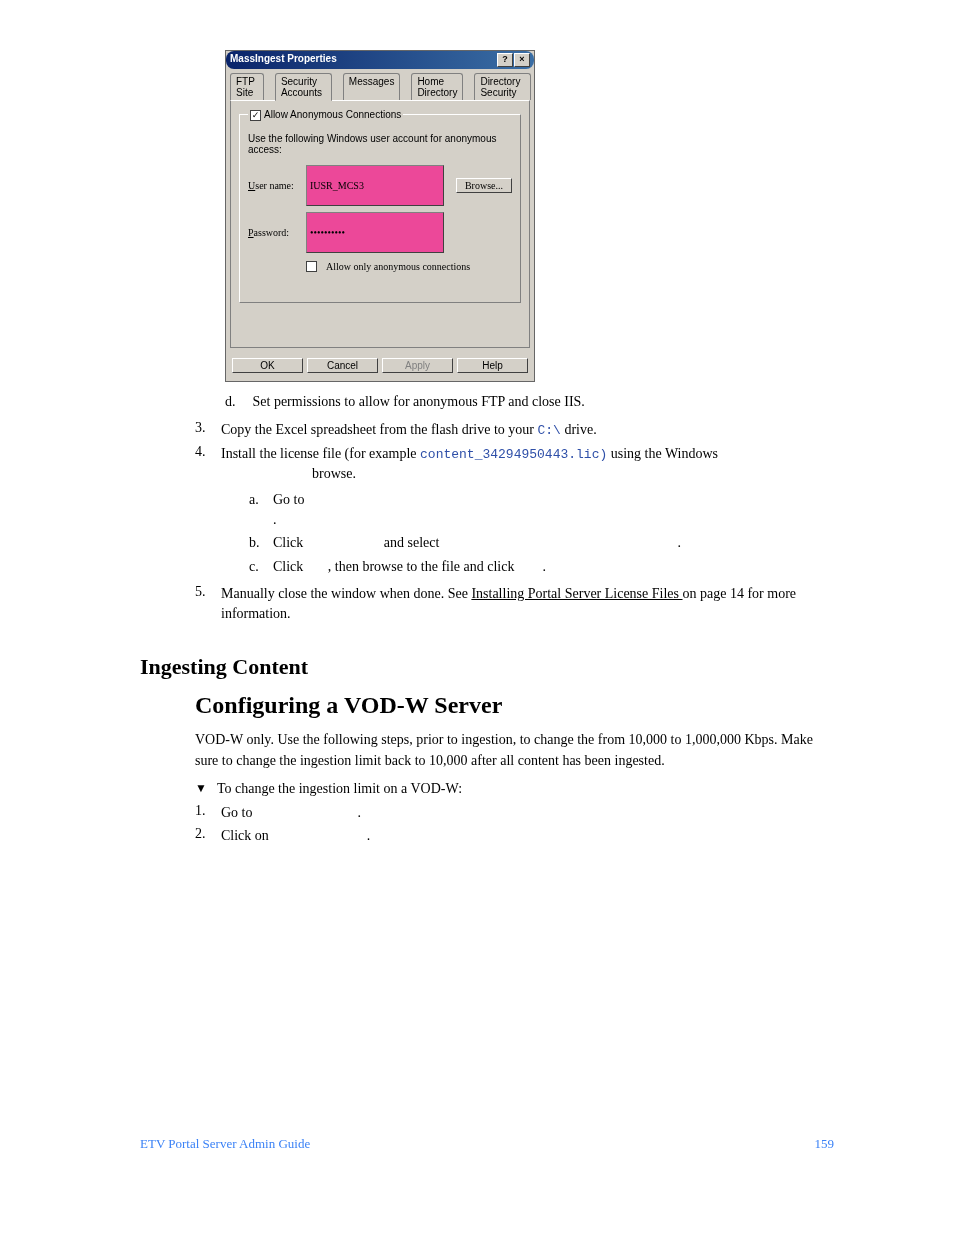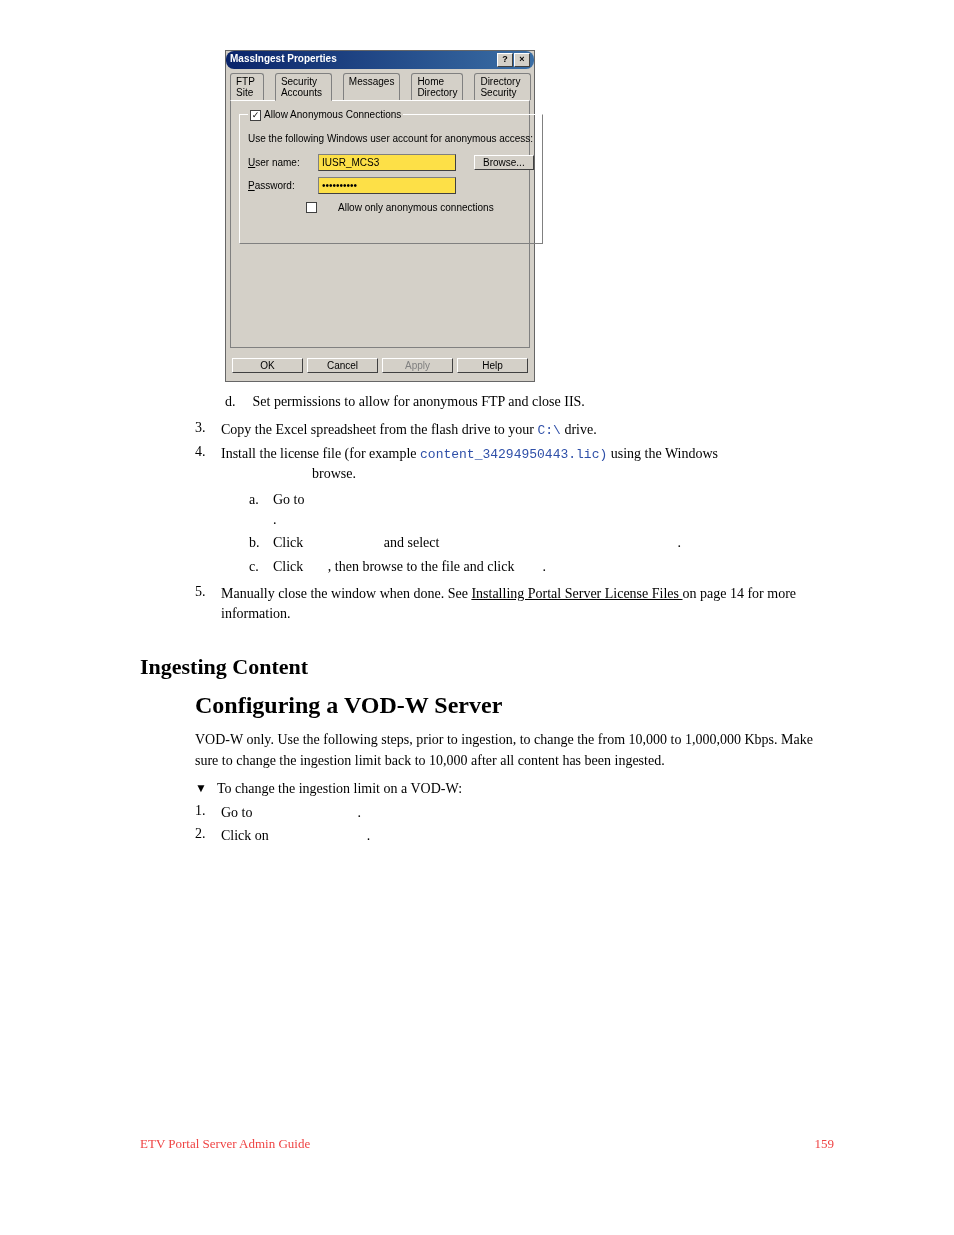--- a/index.html
+++ b/index.html
@@ -108,34 +108,35 @@
     margin-right: 3px;
     text-align: center;
     line-height: 9px;
     font-size: 9px;
     box-sizing: border-box;
   }
   .row {
     display: flex;
     align-items: center;
     margin-top: 6px;
-    gap: 18px;
+    gap: 6px;
+    font-family: Liberation Serif, serif;
   }
   .rlabel {
     width: 52px;
     font-size: 10px;
   }
   .rlabel .ul { text-decoration: underline; }
   .txt {
     border: 1px solid #404040;
     border-top-color: #808080;
     border-left-color: #808080;
-    background: #fde047;
+    background: #ec4899;
     height: 15px;
-    padding: 0 3px;
+    padding: 12px 3px;
     font-size: 10px;
     line-height: 15px;
     width: 130px;
   }
   .dbtn {
     border: 1px solid #fff;
     border-right-color: #404040;
     border-bottom-color: #404040;
     background: #d4d0c8;
     padding: 1px 8px;
@@ -225,21 +226,21 @@
   }
   .tri {
     font-size: 12px;
   }
   .footer {
     position: relative;
     margin-top: 290px;
     display: flex;
     justify-content: space-between;
     font-size: 13px;
-    color: #ef4444;
+    color: #3b82f6;
   }
 </style>
 </head>
 <body>
 
 <div class="page">
 
   <div class="dialog-wrapper">
     <div class="dialog">
       <div class="titlebar">

